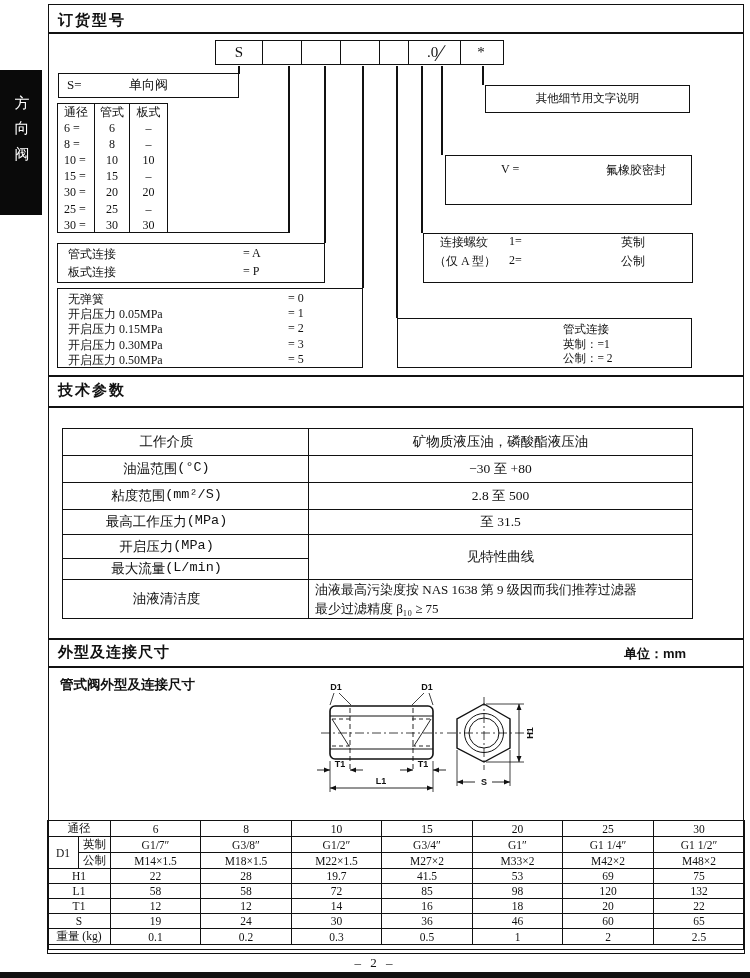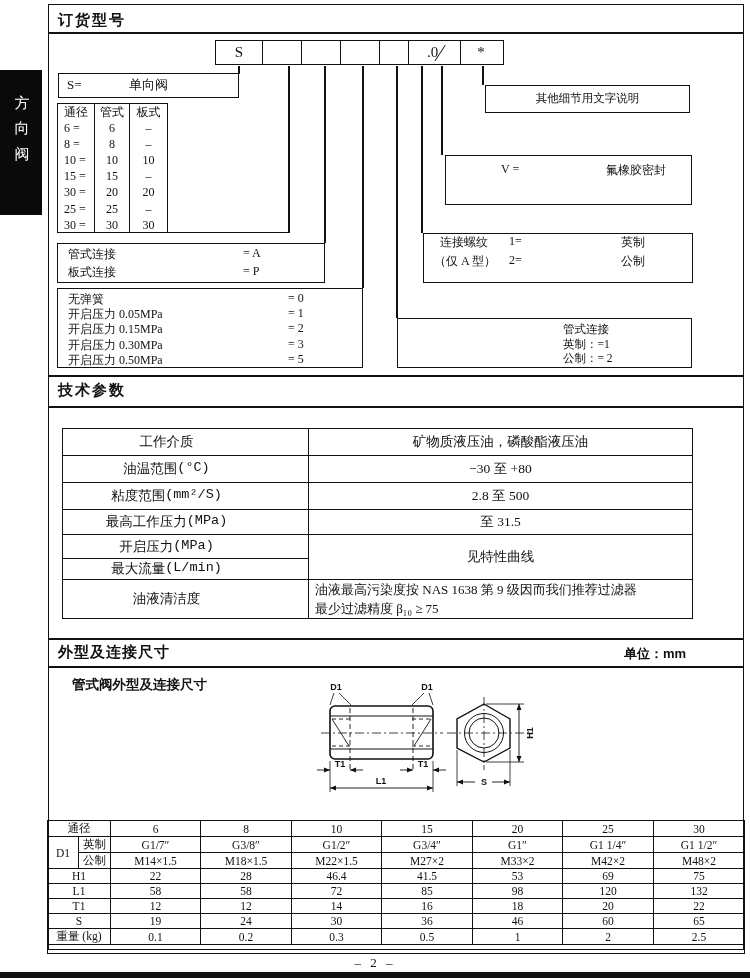--- a/index.html
+++ b/index.html
@@ -255,21 +255,21 @@
       <td style="font-size:13px;">
         <div style="padding-left:6px;line-height:19px;">油液最高污染度按 NAS 1638 第 9 级因而我们推荐过滤器</div>
         <div style="padding-left:6px;line-height:19px;">最少过滤精度 β₁₀ ≥ 75</div>
       </td>
     </tr>
   </tbody>
     </table>
 
   <div class="abs hd" style="left:58px;top:643px;font-size:15px;letter-spacing:1px;">外型及连接尺寸</div>
   <div class="abs hd" style="left:604px;top:645px;width:82px;font-size:13px;text-align:right;">单位：mm</div>
-  <div class="abs hd" style="left:72px;top:676px;font-size:13.5px;">管式阀外型及连接尺寸</div>
+  <div class="abs hd" style="left:60px;top:676px;font-size:13.5px;">管式阀外型及连接尺寸</div>
 
   <svg id="drawing" width="255" height="148" viewBox="0 0 255 148">
     <g>
       <rect class="stroke" x="45" y="34" width="103" height="53" rx="5" stroke-width="1.6"></rect>
       <line class="stroke" x1="45" y1="44" x2="148" y2="44" stroke-width="1"></line>
       <line class="stroke" x1="45" y1="77" x2="148" y2="77" stroke-width="1"></line>
       <line class="stroke" x1="47" y1="47" x2="66" y2="47" stroke-width="0.9" stroke-dasharray="4 3"></line>
       <line class="stroke" x1="127" y1="47" x2="146" y2="47" stroke-width="0.9" stroke-dasharray="4 3"></line>
       <line class="stroke" x1="47" y1="74" x2="66" y2="74" stroke-width="0.9" stroke-dasharray="4 3"></line>
       <line class="stroke" x1="127" y1="74" x2="146" y2="74" stroke-width="0.9" stroke-dasharray="4 3"></line>
@@ -367,21 +367,21 @@
       <td>M22×1.5</td>
       <td>M27×2</td>
       <td>M33×2</td>
       <td>M42×2</td>
       <td>M48×2</td>
     </tr>
     <tr style="height:15px;">
       <td colspan="2">H1</td>
       <td>22</td>
       <td>28</td>
-      <td>46.4</td>
+      <td>19.7</td>
       <td>41.5</td>
       <td>53</td>
       <td>69</td>
       <td>75</td>
     </tr>
     <tr style="height:15px;">
       <td colspan="2">L1</td>
       <td>58</td>
       <td>58</td>
       <td>72</td>

